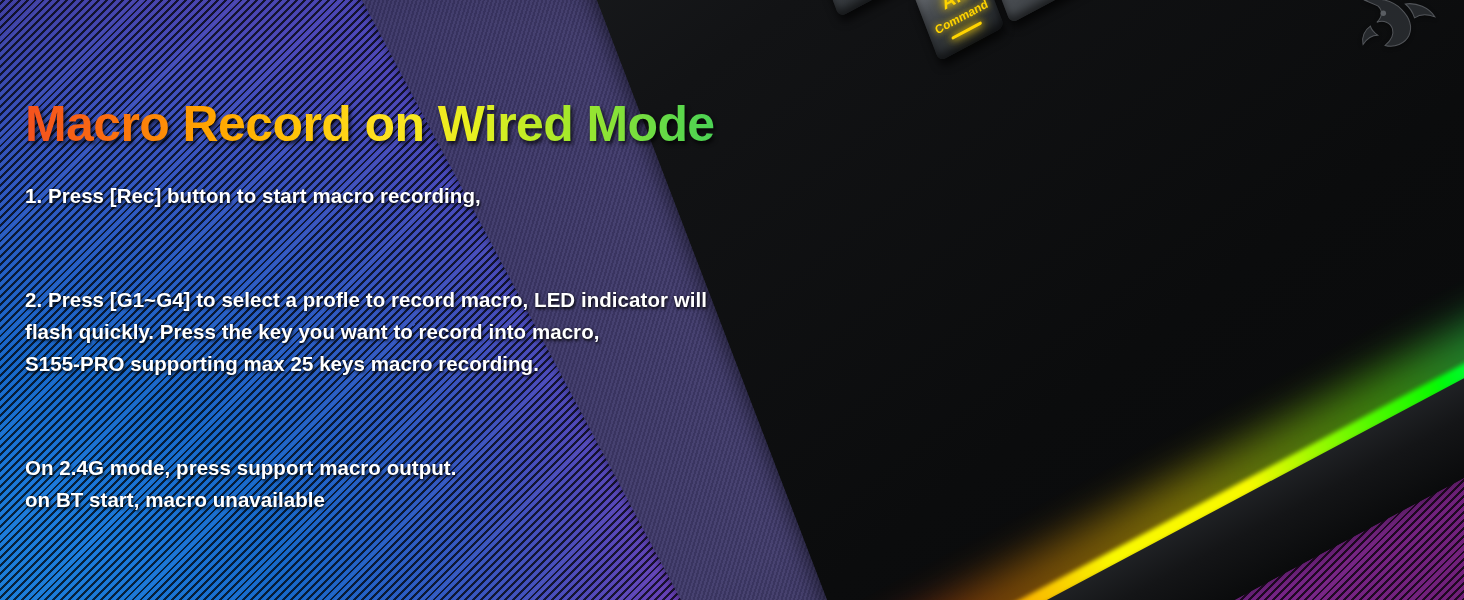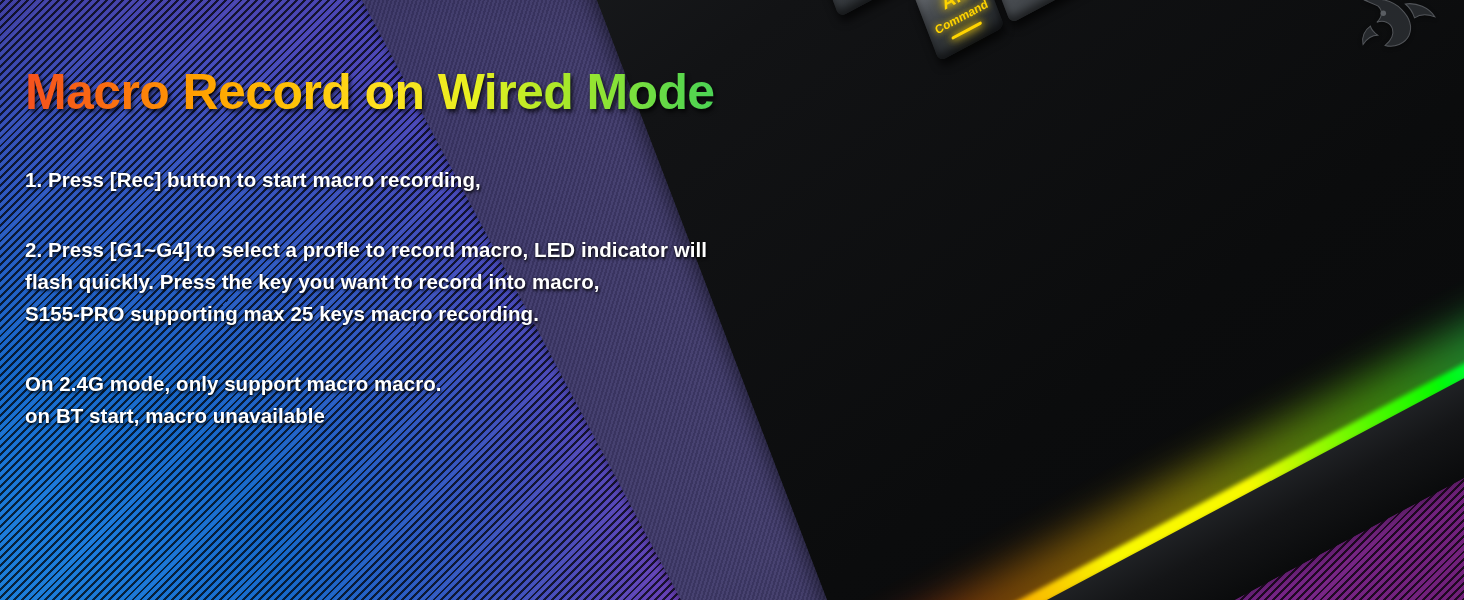--- a/index.html
+++ b/index.html
@@ -132,34 +132,34 @@
     position:absolute; left:1352px; top:-6px;
     width:92px; height:66px;
     opacity:.55;
     filter:drop-shadow(0 1px 2px rgba(0,0,0,.8));
     z-index:6;
   }
 
   
   .copy{ position:absolute; left:25px; top:0; width:860px; z-index:30; }
   .title{
-    margin-top:66px;
+    margin-top:98px;
     font-size:50px; font-weight:800; line-height:1.04;
     letter-spacing:-.6px;
     background:linear-gradient(90deg,
       #F4511E 0%, #F96A12 9%, #FFA000 20%, #FFC107 31%,
       #FFE020 41%, #E8F020 52%, #A6E82A 63%, #5CD84A 76%,
       #2EC768 88%, #23C46F 100%);
     -webkit-background-clip:text; background-clip:text;
     -webkit-text-fill-color:transparent; color:transparent;
     filter:drop-shadow(2px 3px 2px rgba(0,0,0,.75));
     white-space:nowrap;
   }
-  .para{ margin-top:46px; }
-  .para.gap{ margin-top:38px; }
+  .para{ margin-top:30px; }
+  .para.gap{ margin-top:72px; }
   .line{
     font-size:20.5px; font-weight:600; color:#ffffff;
     line-height:32px; letter-spacing:.05px;
     text-shadow:1px 2px 3px rgba(0,0,0,.85), 0 0 2px rgba(0,0,0,.6);
     white-space:nowrap;
   }
 </style>
 </head>
 <body>
 
@@ -208,19 +208,19 @@
     <div id="steps">
         <div class="para">
           <div class="line">1. Press [Rec] button to start macro recording,</div>
         </div>
         <div class="para gap">
           <div class="line">2. Press [G1~G4] to select a profle to record macro, LED indicator will</div>
           <div class="line">flash quickly. Press the key you want to record into macro,</div>
           <div class="line">S155-PRO supporting max 25 keys macro recording.</div>
         </div>
         <div class="para gap">
-          <div class="line">On 2.4G mode, only support macro macro.</div>
+          <div class="line">On 2.4G mode, press support macro output.</div>
           <div class="line">on BT start, macro unavailable</div>
         </div>
       </div>
   </div>
 
 </div>
 
 </body></html>

